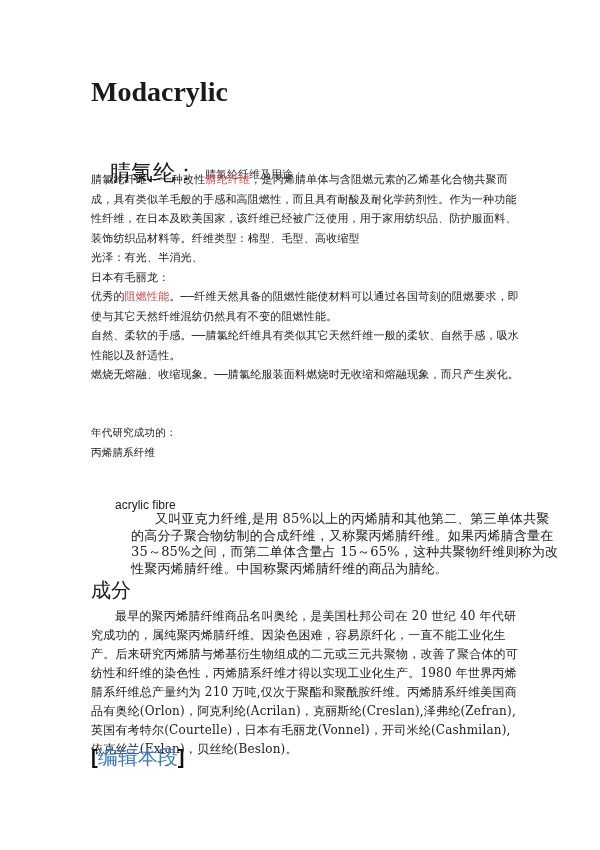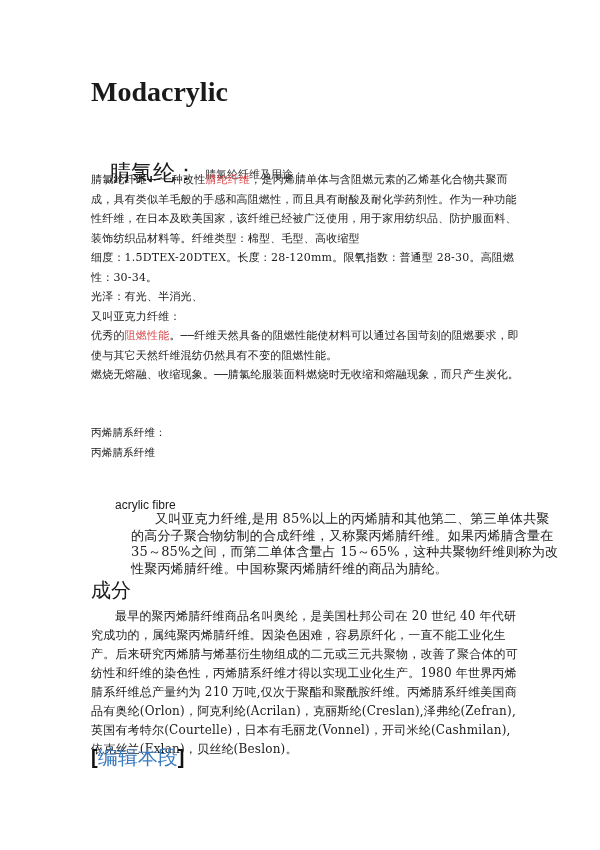--- a/index.html
+++ b/index.html
@@ -34,29 +34,29 @@
   </style>
 </head>
 <body>
 
 <h1 class="title">Modacrylic</h1>
 
 <h2 class="h-main"><span>腈氯纶：</span><span class="sub">腈氯纶纤维及用途：</span></h2>
 
 <div class="block b1">
   <p><span>腈氯纶纤维──一种改性</span><span class="red">腈纶纤维</span><span>，是丙烯腈单体与含阻燃元素的乙烯基化合物共聚而成，具有类似羊毛般的手感和高阻燃性，而且具有耐酸及耐化学药剂性。作为一种功能性纤维，在日本及欧美国家，该纤维已经被广泛使用，用于家用纺织品、防护服面料、装饰纺织品材料等。纤维类型：棉型、毛型、高收缩型</span></p>
-  <p>细度：1.5DTEX-20DTEX。长度：28-120mm。限氧指数：普通型 28-30。高阻燃性：30-34。</p>
   <p>光泽：有光、半消光、</p>
-  <p>又叫亚克力纤维：</p>
+  <p>日本有毛丽龙：</p>
   <p><span>优秀的</span><span class="red">阻燃性能</span><span>。──纤维天然具备的阻燃性能使材料可以通过各国苛刻的阻燃要求，即使与其它天然纤维混纺仍然具有不变的阻燃性能。</span></p>
+  <p>自然、柔软的手感。──腈氯纶纤维具有类似其它天然纤维一般的柔软、自然手感，吸水性能以及舒适性。</p>
   <p>燃烧无熔融、收缩现象。──腈氯纶服装面料燃烧时无收缩和熔融现象，而只产生炭化。</p>
 </div>
 
 <div class="block b2">
-  <p>丙烯腈系纤维：</p>
+  <p>年代研究成功的：</p>
   <p class="gap">丙烯腈系纤维</p>
 </div>
 
 <div class="acrylic">acrylic  fibre</div>
 
 <div class="block b3">又叫亚克力纤维,是用 85%以上的丙烯腈和其他第二、第三单体共聚的高分子聚合物纺制的合成纤维，又称聚丙烯腈纤维。如果丙烯腈含量在 35～85%之间，而第二单体含量占 15～65%，这种共聚物纤维则称为改性聚丙烯腈纤维。中国称聚丙烯腈纤维的商品为腈纶。</div>
 
 <h2 class="h-sec">成分</h2>
 
 <div class="block b4">最早的聚丙烯腈纤维商品名叫奥纶，是美国杜邦公司在 20 世纪 40 年代研究成功的，属纯聚丙烯腈纤维。因染色困难，容易原纤化，一直不能工业化生产。后来研究丙烯腈与烯基衍生物组成的二元或三元共聚物，改善了聚合体的可纺性和纤维的染色性，丙烯腈系纤维才得以实现工业化生产。1980 年世界丙烯腈系纤维总产量约为 210 万吨,仅次于聚酯和聚酰胺纤维。丙烯腈系纤维美国商品有奥纶(Orlon)，阿克利纶(Acrilan)，克丽斯纶(Creslan),泽弗纶(Zefran),英国有考特尔(Courtelle)，日本有毛丽龙(Vonnel)，开司米纶(Cashmilan),依克丝兰(Exlan)，贝丝纶(Beslon)。</div>

